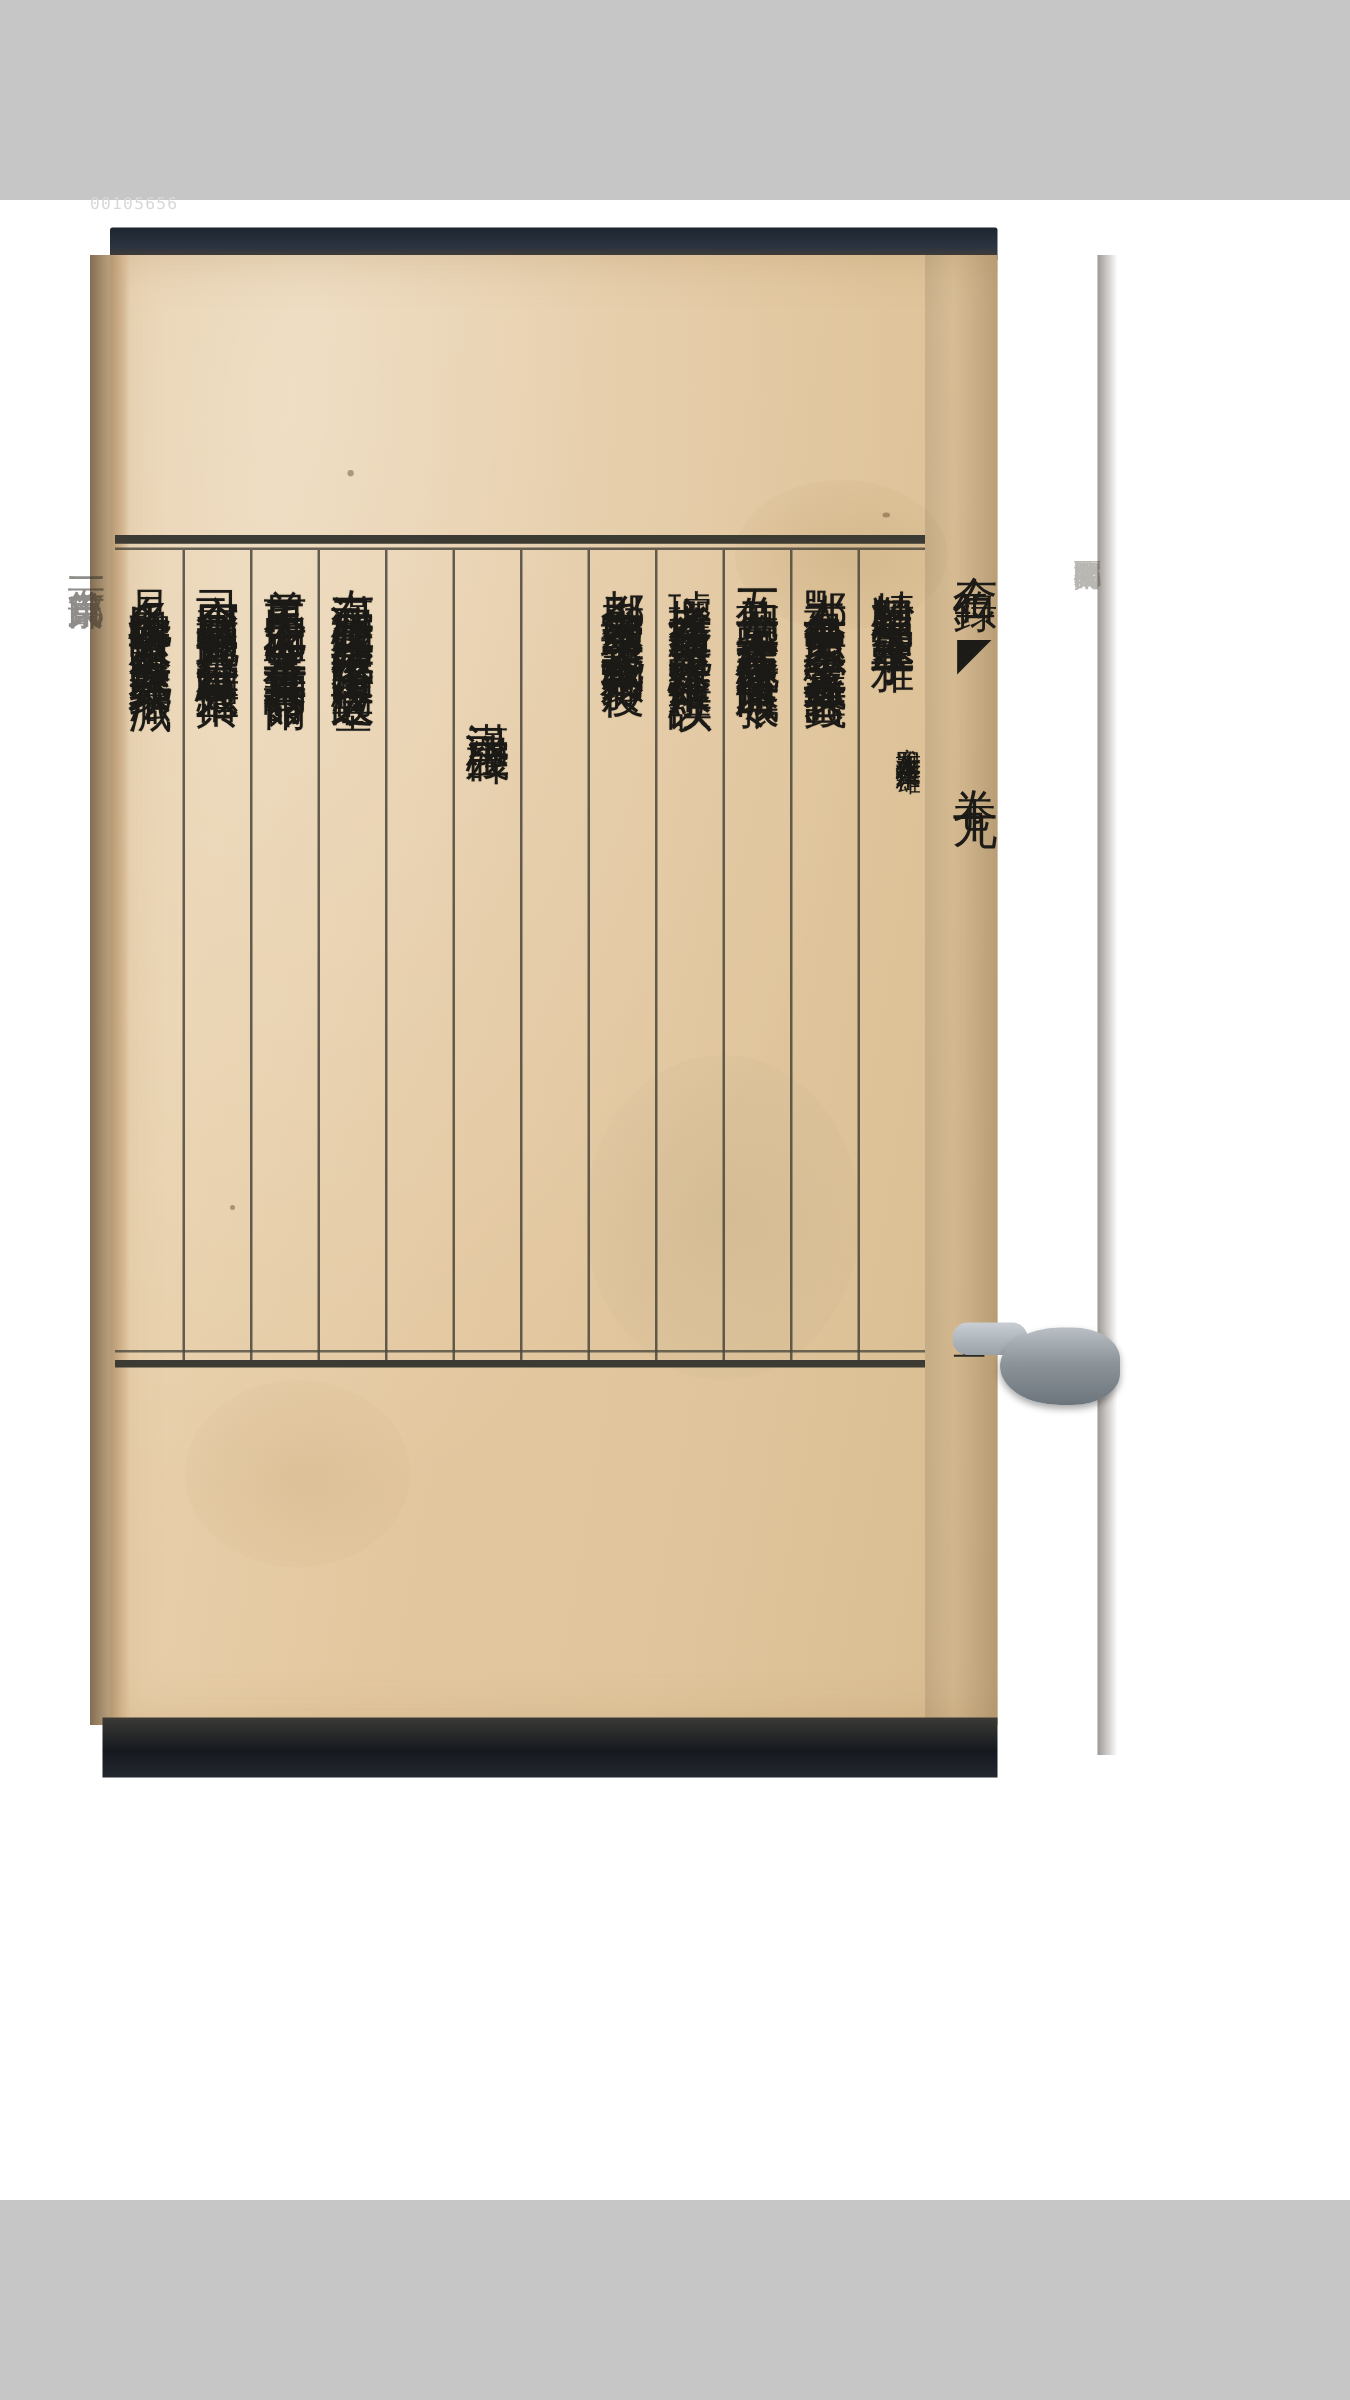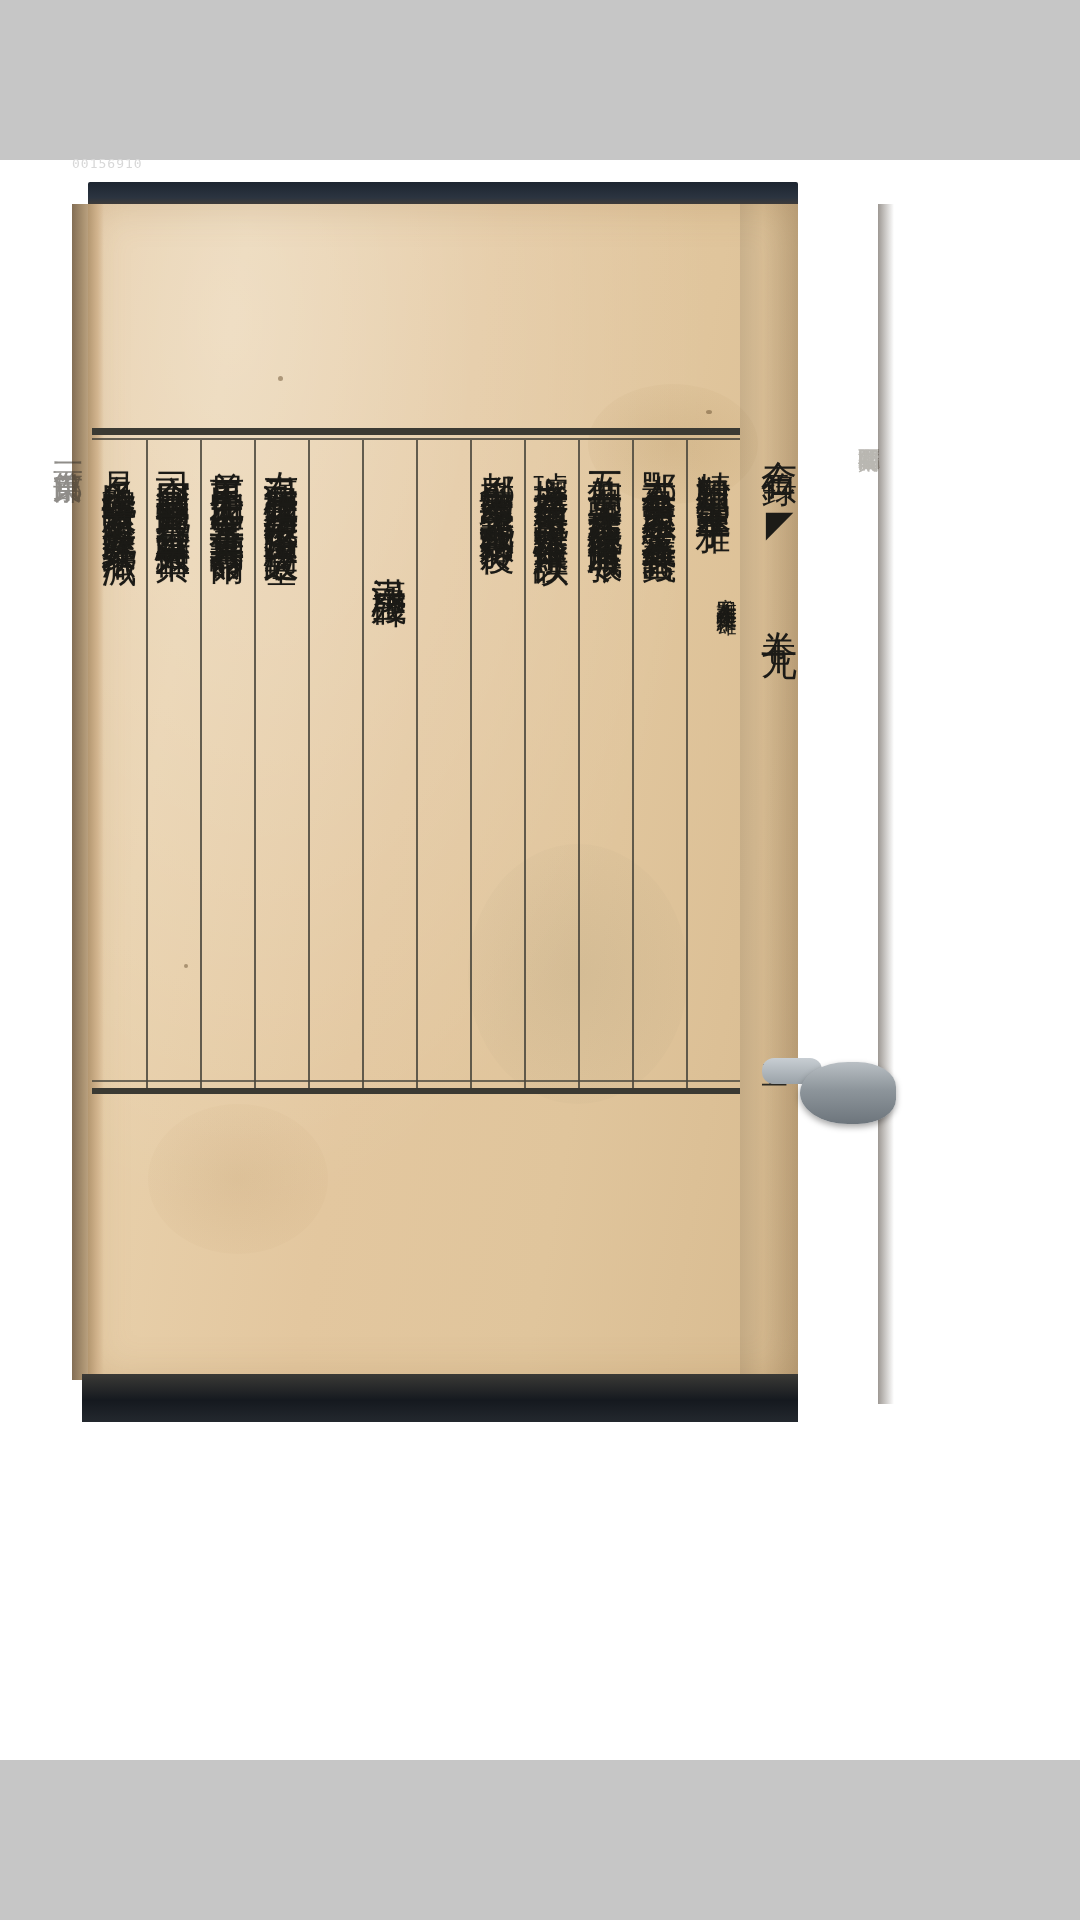--- a/index.html
+++ b/index.html
@@ -304,21 +304,21 @@
     opacity: .35;
     letter-spacing: 10px;
   }
 </style>
 </head>
 <body>
 
 <div class="band band-top"></div>
 <div class="band band-bottom"></div>
 
-<div class="scan-id">00156910</div>
+<div class="scan-id">00105656</div>
 
 <div class="page-area">
 
   <div class="book">
 
     <div class="cover-top"></div>
 
     <div class="leaf">
       <div class="stain s1"></div>
       <div class="stain s2"></div>

